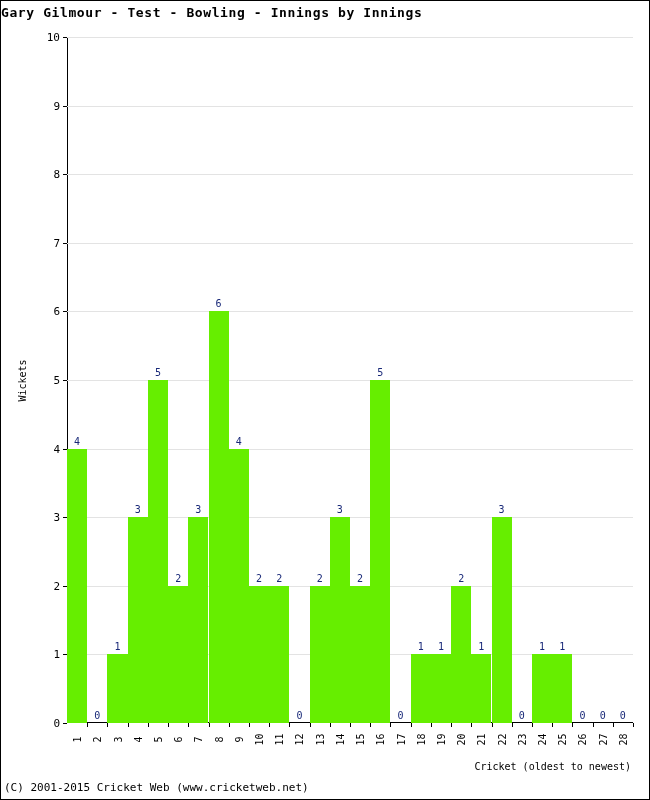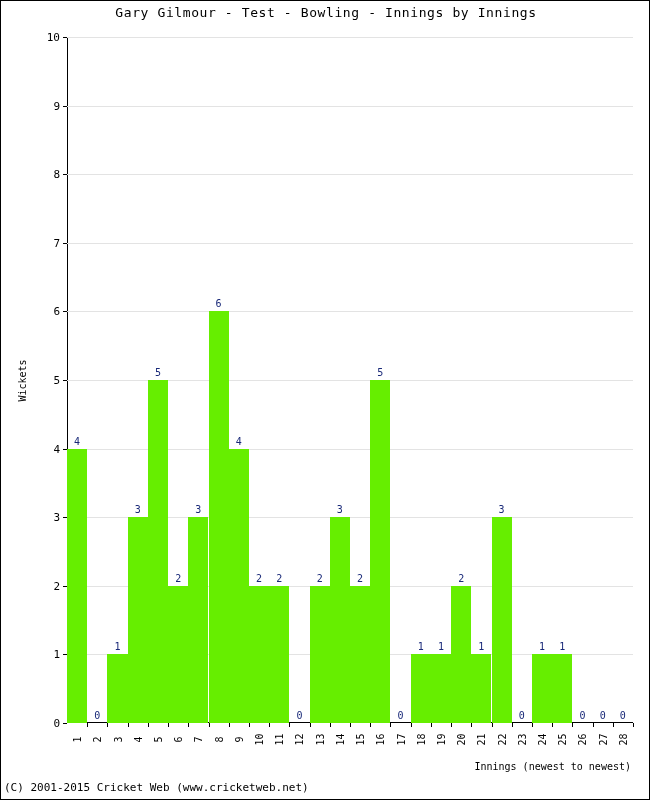--- a/index.html
+++ b/index.html
@@ -21,23 +21,22 @@
     width: 650px;
     height: 800px;
     box-sizing: border-box;
     border: 1px solid #000000;
   }
   #chart-title {
     position: absolute;
     left: 0;
     top: 4px;
     width: 650px;
-    text-align: center;
     font-size: 13px;
-    font-weight: normal;
+    font-weight: bold;
     letter-spacing: 0.6px;
     white-space: nowrap;
   }
   
   #plot-area {
     position: absolute;
     left: 66px;
     top: 36px;
     width: 566px;
     height: 686px;
@@ -413,17 +412,17 @@
         <span>26</span>
       </div>
       <div class="xtick-label" style="left: 590.679px;">
         <span>27</span>
       </div>
       <div class="xtick-label" style="left: 610.893px;">
         <span>28</span>
       </div>
     </div>
 
-  <div id="xlabel">Innings (newest to newest)</div>
+  <div id="xlabel">Cricket (oldest to newest)</div>
 
   <div id="footer">(C) 2001-2015 Cricket Web (www.cricketweb.net)</div>
 
 </div>
 
 </body></html>

